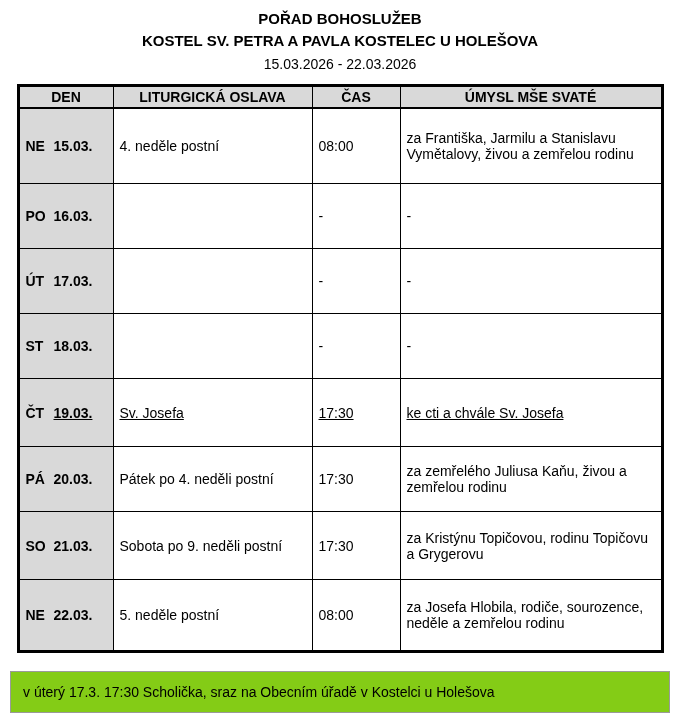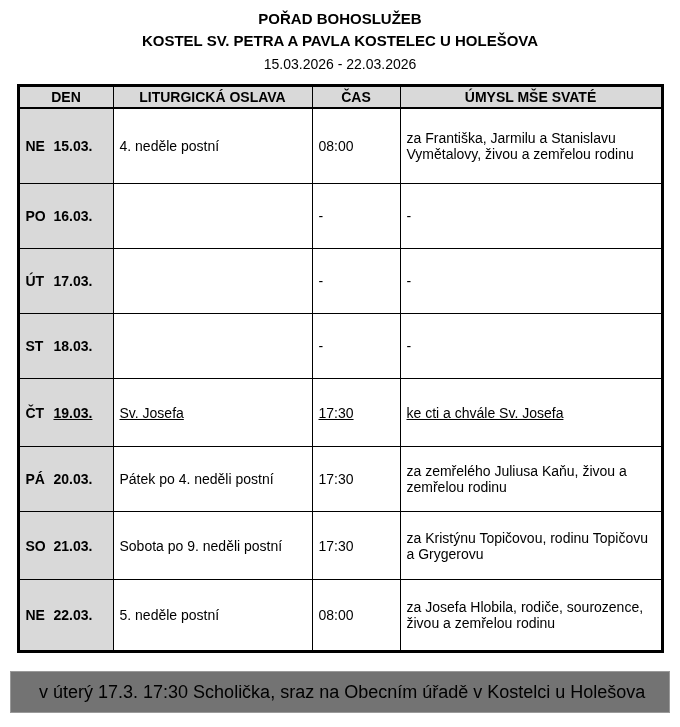--- a/index.html
+++ b/index.html
@@ -52,26 +52,26 @@
   tbody tr { height: 65px; }
   tbody tr:nth-child(1) { height: 76px; }
   tbody tr:nth-child(5) { height: 68px; text-decoration: underline; }
   tbody tr:nth-child(7) { height: 68px; }
   tbody tr:nth-child(8) { height: 72px; }
 
   .footer-note {
     margin: 18px auto 0 auto;
     width: 660px;
     height: 42px;
-    background: #737373;
+    background: #84cc16;
     border: 1px solid #9a9a9a;
     display: flex;
     align-items: center;
-    padding-left: 28px;
-    font-size: 18px;
+    padding-left: 12px;
+    font-size: 14px;
   }
 </style>
 </head>
 <body>
 
 <div class="page">
 
   <div class="doc-header">
     <div class="doc-title">POŘAD BOHOSLUŽEB</div>
     <div class="doc-subtitle">KOSTEL SV. PETRA A PAVLA KOSTELEC U HOLEŠOVA</div>
@@ -133,21 +133,21 @@
       <tr>
         <td class="day-cell"><span class="day-abbr">SO</span><span>21.03.</span></td>
         <td>Sobota po 9. neděli postní</td>
         <td>17:30</td>
         <td>za Kristýnu Topičovou, rodinu Topičovu a Grygerovu</td>
       </tr>
       <tr>
         <td class="day-cell"><span class="day-abbr">NE</span><span>22.03.</span></td>
         <td>5. neděle postní</td>
         <td>08:00</td>
-        <td>za Josefa Hlobila, rodiče, sourozence, živou a zemřelou rodinu</td>
+        <td>za Josefa Hlobila, rodiče, sourozence, neděle a zemřelou rodinu</td>
       </tr>
     </tbody>
   </table>
 
   <div class="footer-note">
     <span>v úterý 17.3. 17:30 Scholička, sraz na Obecním úřadě v Kostelci u Holešova</span>
   </div>
 
 </div>
 

